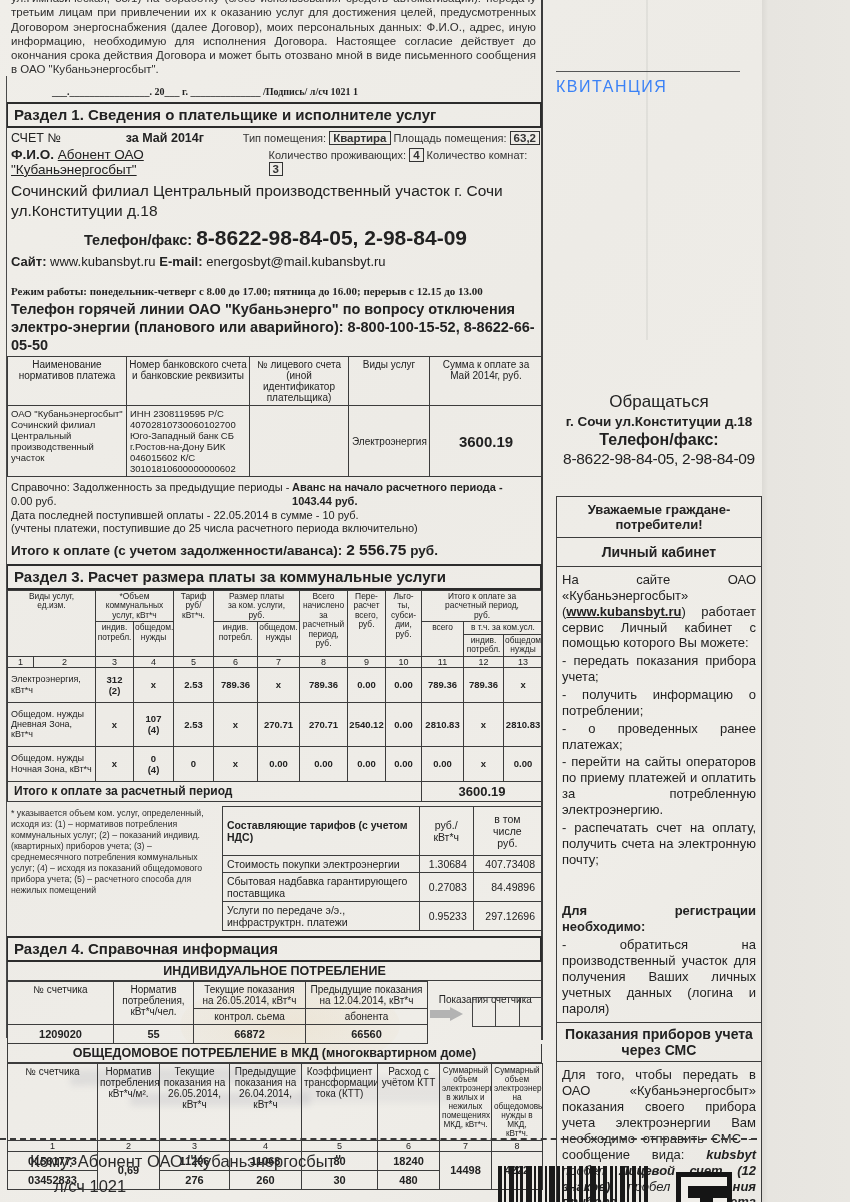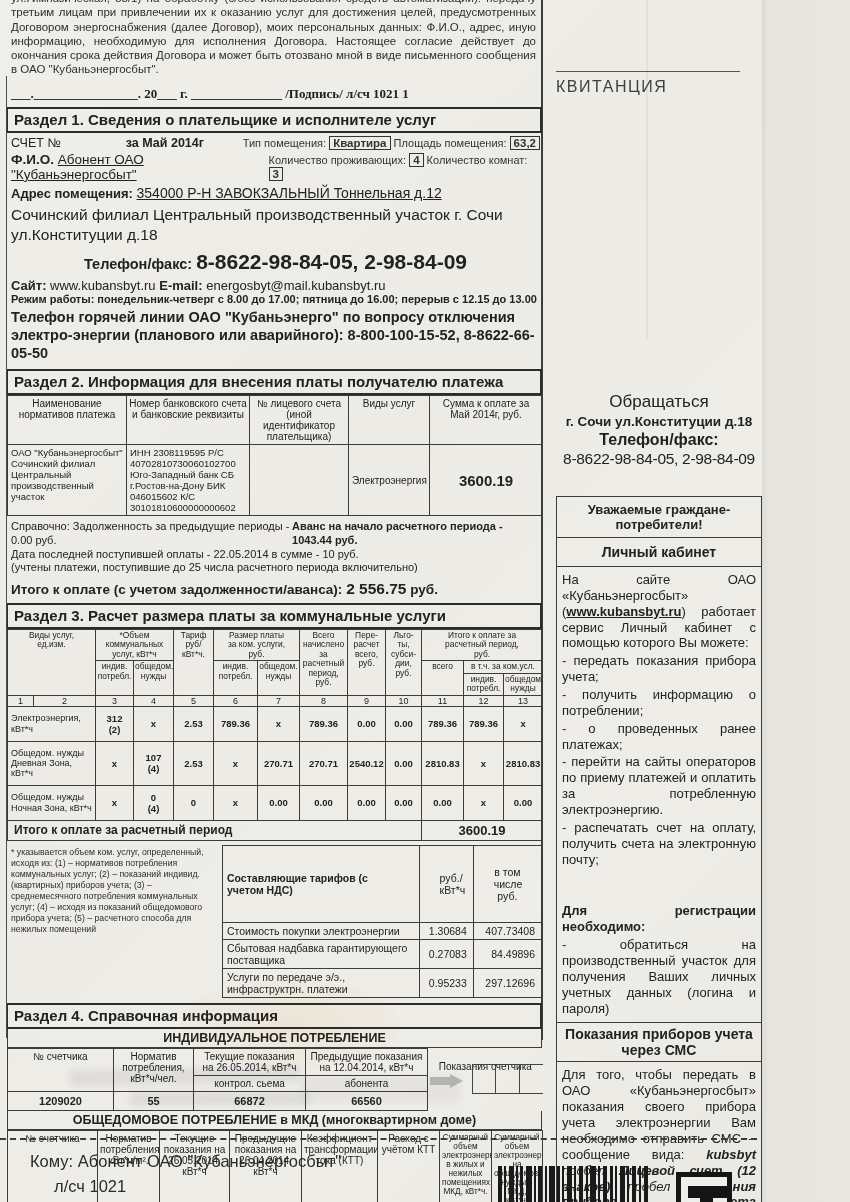--- a/index.html
+++ b/index.html
@@ -16,36 +16,36 @@
     background:linear-gradient(90deg,#dcdad5 0px,#e7e5e0 6px,#e9e7e2 100%); }
   .fold-line { position:absolute; left:646px; top:0; width:2px; height:340px; background:rgba(0,0,0,0.05); }
   .vrule-right { position:absolute; left:541px; top:0; width:2px; height:1040px; background:#3c3c3c; }
   .vrule-left  { position:absolute; left:6px;  top:76px; width:1px; height:962px; background:#4a4a4a; }
   .ghost { position:absolute; filter:blur(3px); opacity:.12; background:#6a6e86; border-radius:3px; }
   .smudge { position:absolute; width:220px; height:90px; border-radius:50%;
     background:radial-gradient(ellipse, rgba(215,160,60,.10), rgba(215,160,60,0)); }
   
   .main { position:absolute; left:7px; top:0; width:535px; }
   .legal { margin-top:-9px; padding:0 6px 0 4px; font-size:11.5px; line-height:14.3px; text-align:justify; color:#2e2e2e; }
-  .signature { margin-top:9px; padding-left:4px; font-size:13px; font-weight:bold; font-family:"Liberation Serif", serif; }
+  .signature { margin-top:9px; padding-left:4px; font-size:10px; font-weight:bold; font-family:"Liberation Serif", serif;margin-left:41px; }
   .strip { border:2px solid #2c2c2c; border-left-width:1px; padding:2px 6px 3px 6px; font-weight:bold; font-size:15px; margin-top:5px; background:transparent; }
   .s1-body { padding:3px 2px 2px 4px; }
   .row-flex { display:flex; justify-content:space-between; align-items:baseline; }
   .f12 { font-size:12.5px; }
   .boxval { display:inline-block; border:1px solid #333; padding:0 3px; font-weight:bold; font-size:11.5px; }
   .lbl-sm { font-size:11px; color:#333; }
   .u { text-decoration:underline; }
   .fio-line { font-size:13.5px; margin-top:2px; }
   .addr-line { font-size:13px; font-weight:bold; margin-top:3px; }
   .addr-line .val { font-weight:normal; font-size:14px; }
   .branch { font-size:15.5px; margin-top:4px; line-height:1.32; }
   .bigphone { text-align:center; margin-top:4px; font-size:14.5px; font-weight:bold; }
   .bigphone .num { font-size:21px; }
   .site-line { font-size:13px; margin-top:4px; }
-  .hours { font-size:11.5px; margin-top:0; }
+  .hours { font-size:11.5px; margin-top:16px;font-family:Liberation Serif, serif; }
   .hotline { font-size:14.5px; font-weight:bold; margin-top:3px; line-height:1.25; }
   table { border-collapse:collapse; width:100%; table-layout:fixed; }
   td,th { border:1px solid #3c3c3c; font-weight:normal; white-space:pre-line; overflow:hidden; }
   th { text-align:center; }
   .t2 th { font-size:10px; padding:2px 2px; vertical-align:top; }
   .t2 td { font-size:9.5px; padding:2px 3px; vertical-align:top; }
   .t2 .sum { font-size:15px; font-weight:bold; text-align:center; vertical-align:middle; }
   .t2 .svc { text-align:center; vertical-align:middle; font-size:10px; }
   .refs { font-size:11px; margin-top:4px; padding-left:4px; line-height:1.25; }
   .refs .row-flex { padding-right:10px; }
@@ -53,39 +53,39 @@
   .total2 .val { font-size:15.5px; }
   .t3 th { font-size:8.4px; line-height:1.12; padding:1px 1px; vertical-align:top; }
   .t3 td { font-size:9.5px; font-weight:bold; text-align:center; padding:6px 1px; vertical-align:middle; }
   .t3 td.svc3 { font-size:9px; text-align:left; font-weight:normal; padding-left:3px; line-height:1.15; }
   .t3 .numrow th { font-size:9px; padding:0; }
   .t3 .totrow td { font-size:12px; text-align:left; padding:2px 6px; }
   .t3 .totrow .val { font-size:13px; text-align:center; }
   .fnwrap { display:flex; margin-top:4px; }
   .footnote { width:215px; font-size:8.7px; line-height:1.28; padding:2px 4px 0 4px; color:#2c2c2c; }
   .tariffs { flex:1; }
-  .tariffs th { font-size:10.5px; padding:20px; }
+  .tariffs th { font-size:10.5px; padding:6px; }
   .tariffs td { font-size:10.5px; padding:2px 4px; }
   .tariffs td.v { text-align:right; padding-right:6px; }
   .midhead { border:1px solid #3c3c3c; border-top:none; text-align:center; font-weight:bold; font-size:12.5px; padding:2px; }
   .t4 th { font-size:10px; padding:2px; vertical-align:top; }
   .t4 td { font-size:11px; font-weight:bold; text-align:center; padding:3px 2px; }
   .noborder { border:none !important; }
   .meter-area { position:relative; }
   .arrow-icon { position:absolute; left:2px; top:26px; width:34px; height:14px; }
   .arrow-icon .bar { position:absolute; left:0; top:3px; width:20px; height:8px; background:#b3b3b3; }
   .arrow-icon .tip { position:absolute; left:20px; top:0; width:0; height:0;
       border-top:7px solid transparent; border-bottom:7px solid transparent; border-left:13px solid #b3b3b3; }
   .meter-boxes { position:absolute; left:44px; top:16px; display:flex; }
   .meter-boxes .cell { width:24px; height:30px; border:1px solid #444; border-left:none; }
   .meter-boxes .cell:first-child { border-left:1px solid #444; }
   
   .quittance { position:absolute; left:556px; top:0; width:206px; }
   .q-rule { margin-top:71px; width:184px; border-top:1.5px solid #555; }
-  .q-title { margin-top:6px; font-size:16px; letter-spacing:1.5px; color:#404040; }
+  .q-title { margin-top:6px; font-size:16px; letter-spacing:1.5px; color:#3b82f6; }
   .contact { margin-top:296px; text-align:center; }
   .contact .c1 { font-size:17px; }
   .contact .c2 { font-size:13.5px; font-weight:bold; margin-top:2px; }
   .contact .c3 { font-size:16px; font-weight:bold; margin-top:2px; }
   .contact .c4 { font-size:15.5px; margin-top:1px; letter-spacing:-0.3px; }
   .info-box { margin-top:28px; border:1.5px solid #3c3c3c; }
   .ib-head { border-bottom:1.5px solid #3c3c3c; text-align:center; font-weight:bold; font-size:13px; padding:5px 2px; }
   .ib-sub { border-bottom:1.5px solid #3c3c3c; text-align:center; font-weight:bold; font-size:14px; padding:6px 2px; }
   .ib-body { padding:5px 5px 6px 5px; font-size:13px; line-height:1.22; text-align:justify; }
   .ib-body p { margin-top:2px; }
@@ -140,40 +140,35 @@
         <b>Ф.И.О.</b>
         <span class="u">Абонент ОАО  "Кубаньэнергосбыт"</span>
       </div>
       <div class="lbl-sm">
         <span>Количество проживающих:</span>
         <span class="boxval">4</span>
         <span>Количество комнат:</span>
         <span class="boxval">3</span>
       </div>
     </div>
-    <div class="addr-line">
-      <span>Адрес помещения:</span>
-      <span class="val u">354000 Р-Н ЗАВОКЗАЛЬНЫЙ Тоннельная д.12</span>
-    </div>
     <div class="branch">Сочинский филиал Центральный производственный участок г. Сочи ул.Конституции д.18</div>
     <div class="bigphone">
       <span>Телефон/факс:</span>
       <span class="num">8-8622-98-84-05, 2-98-84-09</span>
     </div>
     <div class="site-line">
       <b>Сайт:</b>
       <span>www.kubansbyt.ru</span>
       <b>E-mail:</b>
       <span>energosbyt@mail.kubansbyt.ru</span>
     </div>
     <div class="hours"><b style="font-size:11px;">Режим работы: понедельник-четверг с 8.00 до 17.00; пятница до 16.00; перерыв с 12.15 до 13.00</b></div>
     <div class="hotline">Телефон горячей линии ОАО "Кубаньэнерго" по вопросу отключения электро-энергии (планового или аварийного): 8-800-100-15-52, 8-8622-66-05-50</div>
   </div>
 
-  <div class="strip">Раздел 2. Информация для внесения платы получателю платежа</div>
   <table class="t2">
     <colgroup>
         <col style="width:119px">
         <col style="width:123px">
         <col style="width:99px">
         <col style="width:81px">
         <col style="width:113px">
       </colgroup>
     <tbody>
         <tr>

